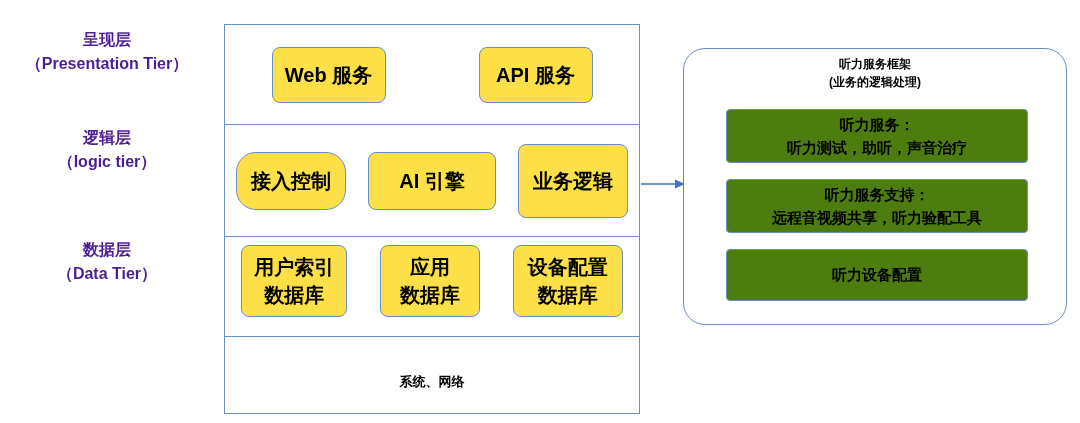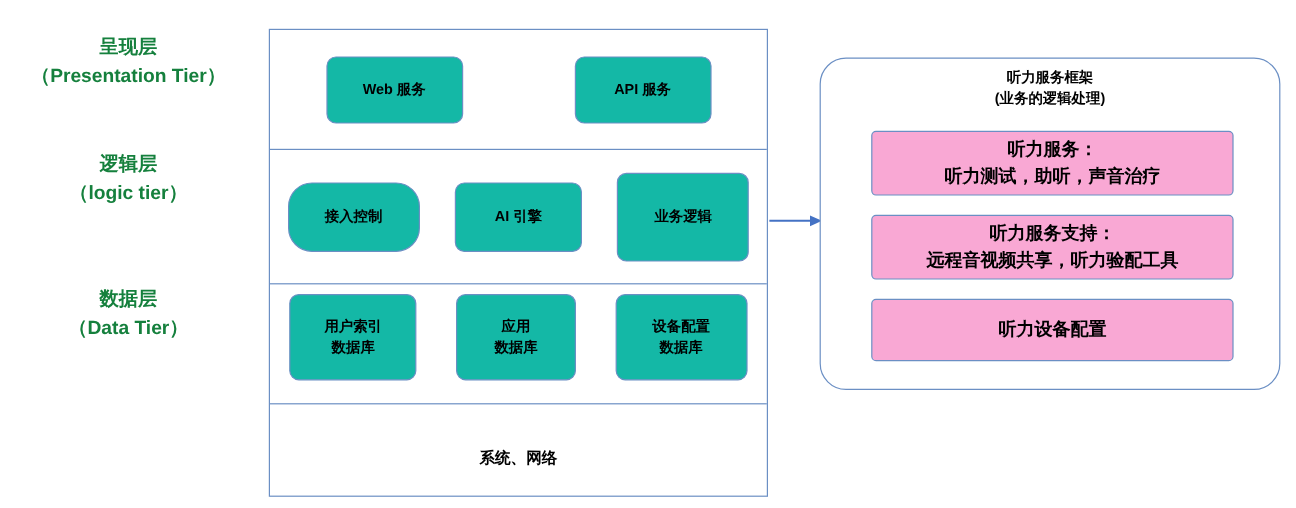--- a/index.html
+++ b/index.html
@@ -22,21 +22,21 @@
     width: 1080px;
     height: 423px;
   }
 
   
   .tier-label {
     position: absolute;
     text-align: center;
     font-size: 16px;
     line-height: 1.5;
-    color: #15803d;
+    color: #4c1d95;
     white-space: nowrap;
   }
   .tier-label .cn { display: block; font-weight: 700; }
   .tier-label .en { display: block; font-weight: 700; }
 
   #tier-label-0 { left: 12px; top: 28px;  width: 190px; }
   #tier-label-1 { left: 12px; top: 126px; width: 190px; }
   #tier-label-2 { left: 12px; top: 238px; width: 190px; }
   #tier-label-3 { left: 12px; top: 355px; width: 190px; }
 
@@ -62,38 +62,38 @@
     justify-content: space-around;
   }
   #row-presentation { top: 0;   height: 100px; }
   #row-logic        { top: 100px; height: 112px; }
   #row-data         { top: 200px; height: 112px; }
   #row-infra        { top: 324px; height: 65px; border-bottom: none; }
 
   .node {
     border: 1px solid #6b8fc4;
     border-radius: 8px;
-    background: #14b8a6;
+    background: #fde047;
     box-sizing: border-box;
     display: flex;
     align-items: center;
     justify-content: center;
     text-align: center;
-    font-size: 12px;
+    font-size: 20px;
     font-weight: 700;
     line-height: 1.4;
     padding: 4px 6px;
     white-space: pre-line;
   }
 
   #node-web       { width: 114px; height: 56px; }
   #node-api       { width: 114px; height: 56px; }
 
   #node-access    { width: 110px; height: 58px; border-radius: 20px; }
-  #node-ai        { width: 106px; height: 58px; }
+  #node-ai        { width: 128px; height: 58px; }
   #node-business  { width: 110px; height: 74px; }
 
   #node-user-db   { width: 106px; height: 72px; }
   #node-app-db    { width: 100px; height: 72px; }
   #node-device-db { width: 110px; height: 72px; }
 
   .infra-text {
     width: 100%;
     text-align: center;
     font-size: 13px;
@@ -132,21 +132,21 @@
   }
   .fw-title .l2 { font-weight: 700; }
 
   .fw-box {
     position: absolute;
     left: 42px;
     width: 302px;
     border: 1px solid #6b8fc4;
     border-radius: 4px;
     box-sizing: border-box;
-    background: #f9a8d4;
+    background: #4d7c0f;
     text-align: center;
     font-size: 15px;
     font-weight: 700;
     line-height: 1.55;
     display: flex;
     flex-direction: column;
     align-items: center;
     justify-content: center;
     padding: 3px 4px;
   }

